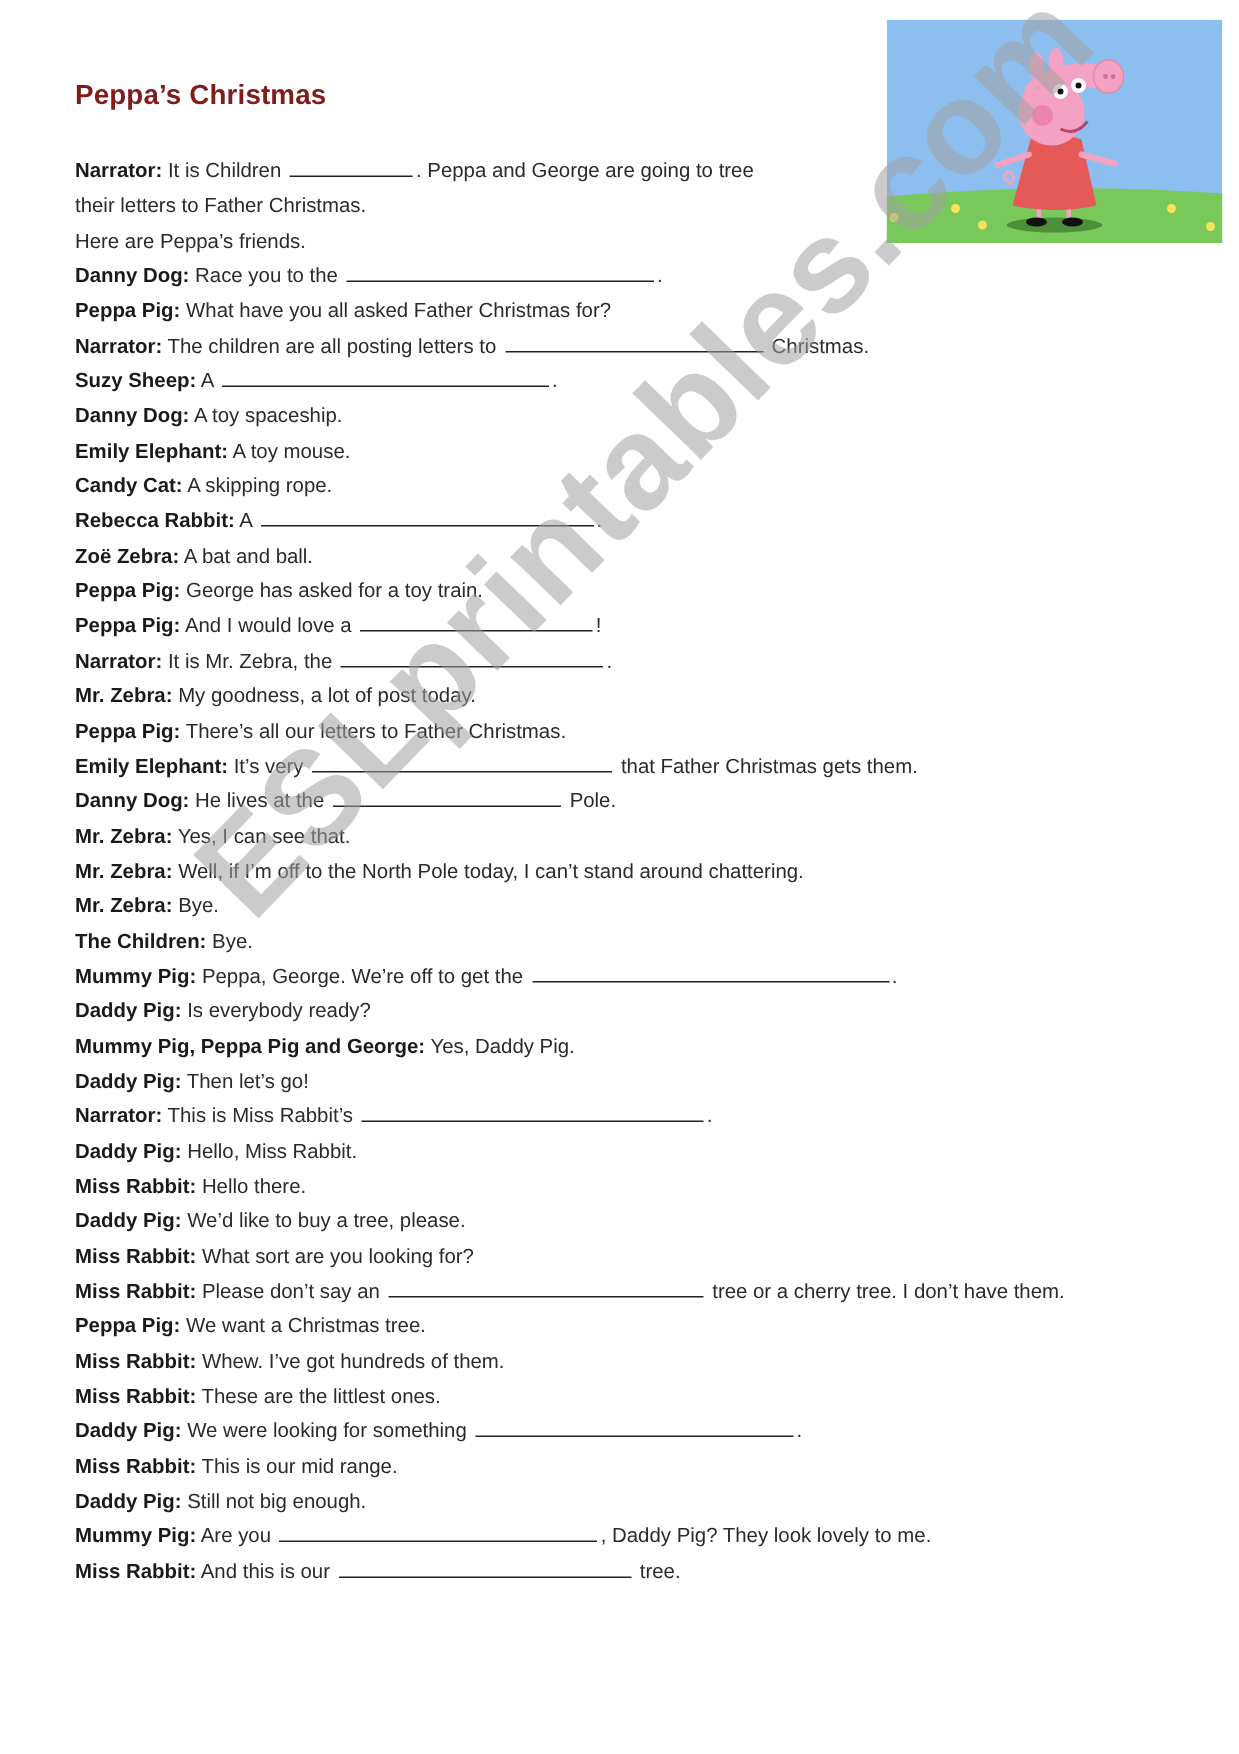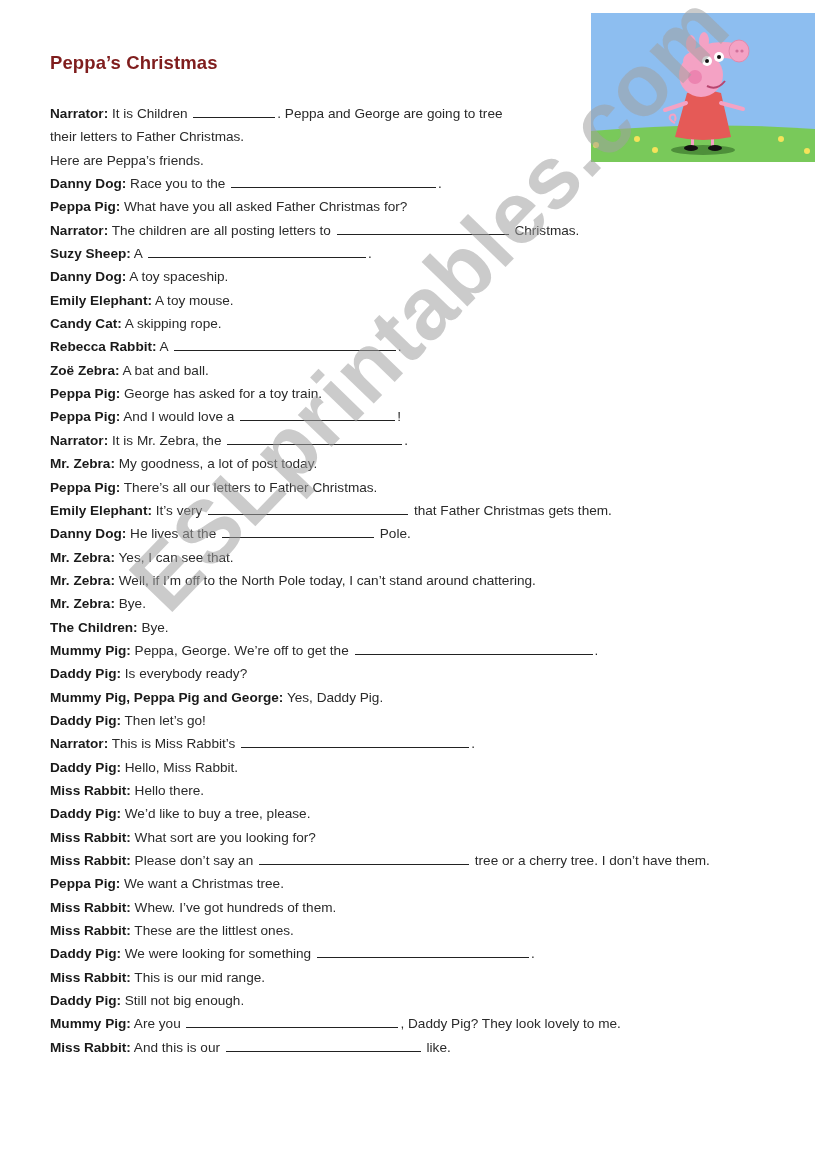--- a/index.html
+++ b/index.html
@@ -103,17 +103,17 @@
       <div class="line"><span class="speaker">Daddy Pig:</span> <span>We’d like to buy a tree, please.</span></div>
       <div class="line"><span class="speaker">Miss Rabbit:</span> <span>What sort are you looking for?</span></div>
       <div class="line"><span class="speaker">Miss Rabbit:</span> <span>Please don’t say an</span> <span class="blank" style="width: 210px;"></span> <span>tree or a cherry tree. I don’t have them.</span></div>
       <div class="line"><span class="speaker">Peppa Pig:</span> <span>We want a Christmas tree.</span></div>
       <div class="line"><span class="speaker">Miss Rabbit:</span> <span>Whew. I’ve got hundreds of them.</span></div>
       <div class="line"><span class="speaker">Miss Rabbit:</span> <span>These are the littlest ones.</span></div>
       <div class="line"><span class="speaker">Daddy Pig:</span> <span>We were looking for something</span> <span class="blank" style="width: 212px;"></span><span>.</span></div>
       <div class="line"><span class="speaker">Miss Rabbit:</span> <span>This is our mid range.</span></div>
       <div class="line"><span class="speaker">Daddy Pig:</span> <span>Still not big enough.</span></div>
       <div class="line"><span class="speaker">Mummy Pig:</span> <span>Are you</span> <span class="blank" style="width: 212px;"></span><span>, Daddy Pig? They look lovely to me.</span></div>
-      <div class="line"><span class="speaker">Miss Rabbit:</span> <span>And this is our</span> <span class="blank" style="width: 195px;"></span> <span>like.</span></div>
+      <div class="line"><span class="speaker">Miss Rabbit:</span> <span>And this is our</span> <span class="blank" style="width: 195px;"></span> <span>tree.</span></div>
     </div>
 
   <div class="watermark">ESLprintables.com</div>
 </div>
 
 </body></html>

